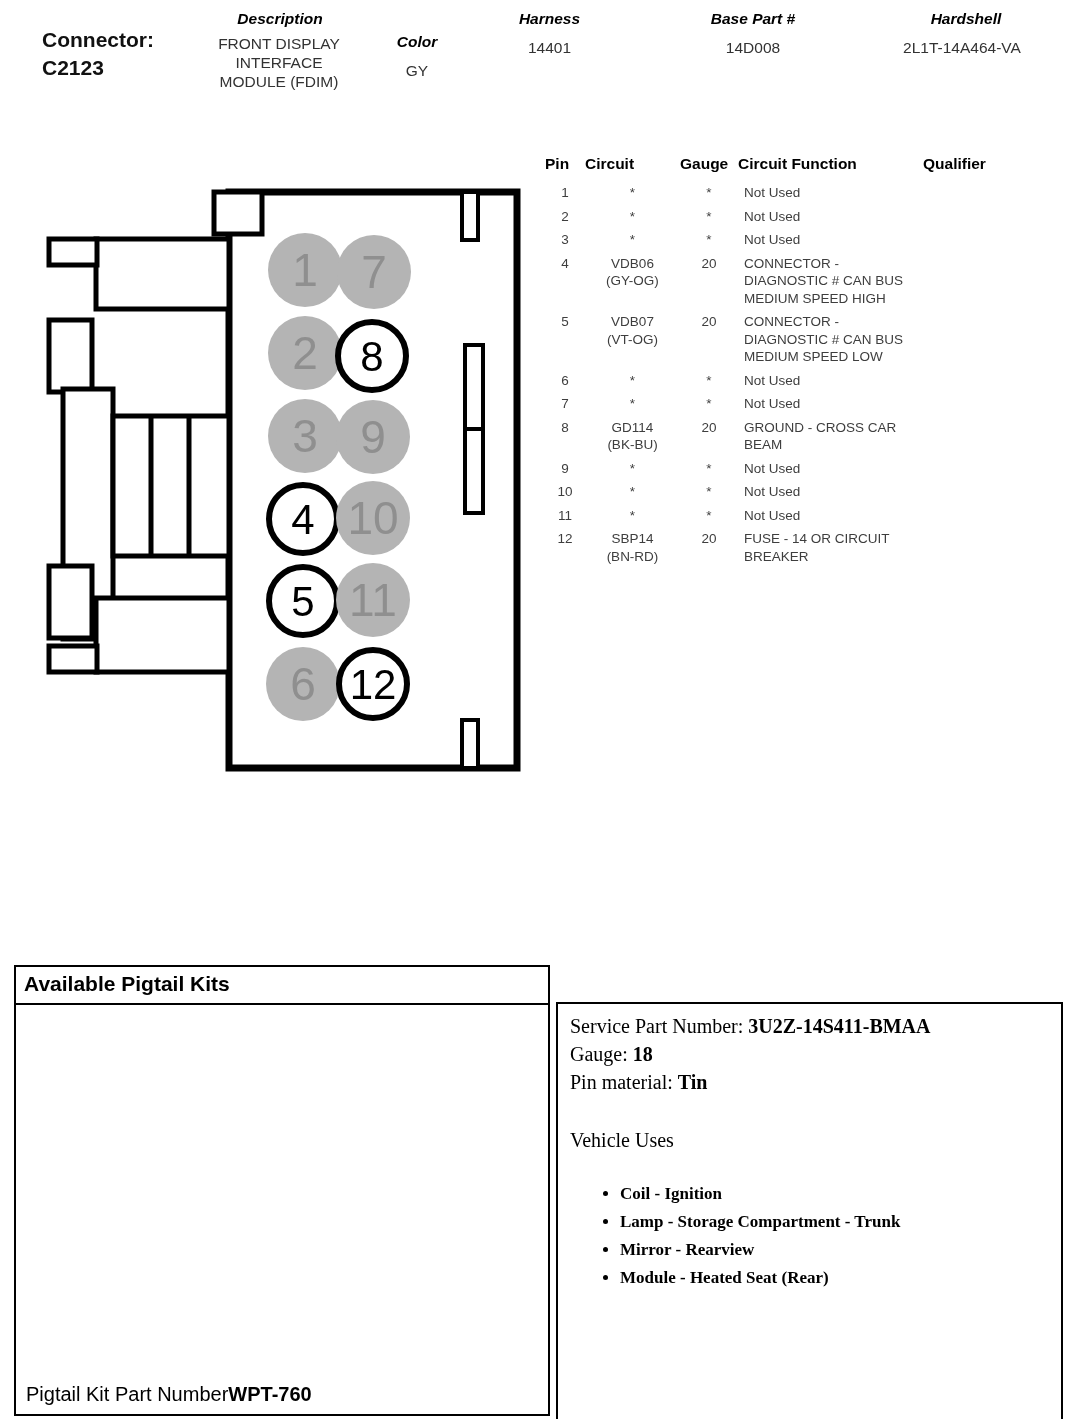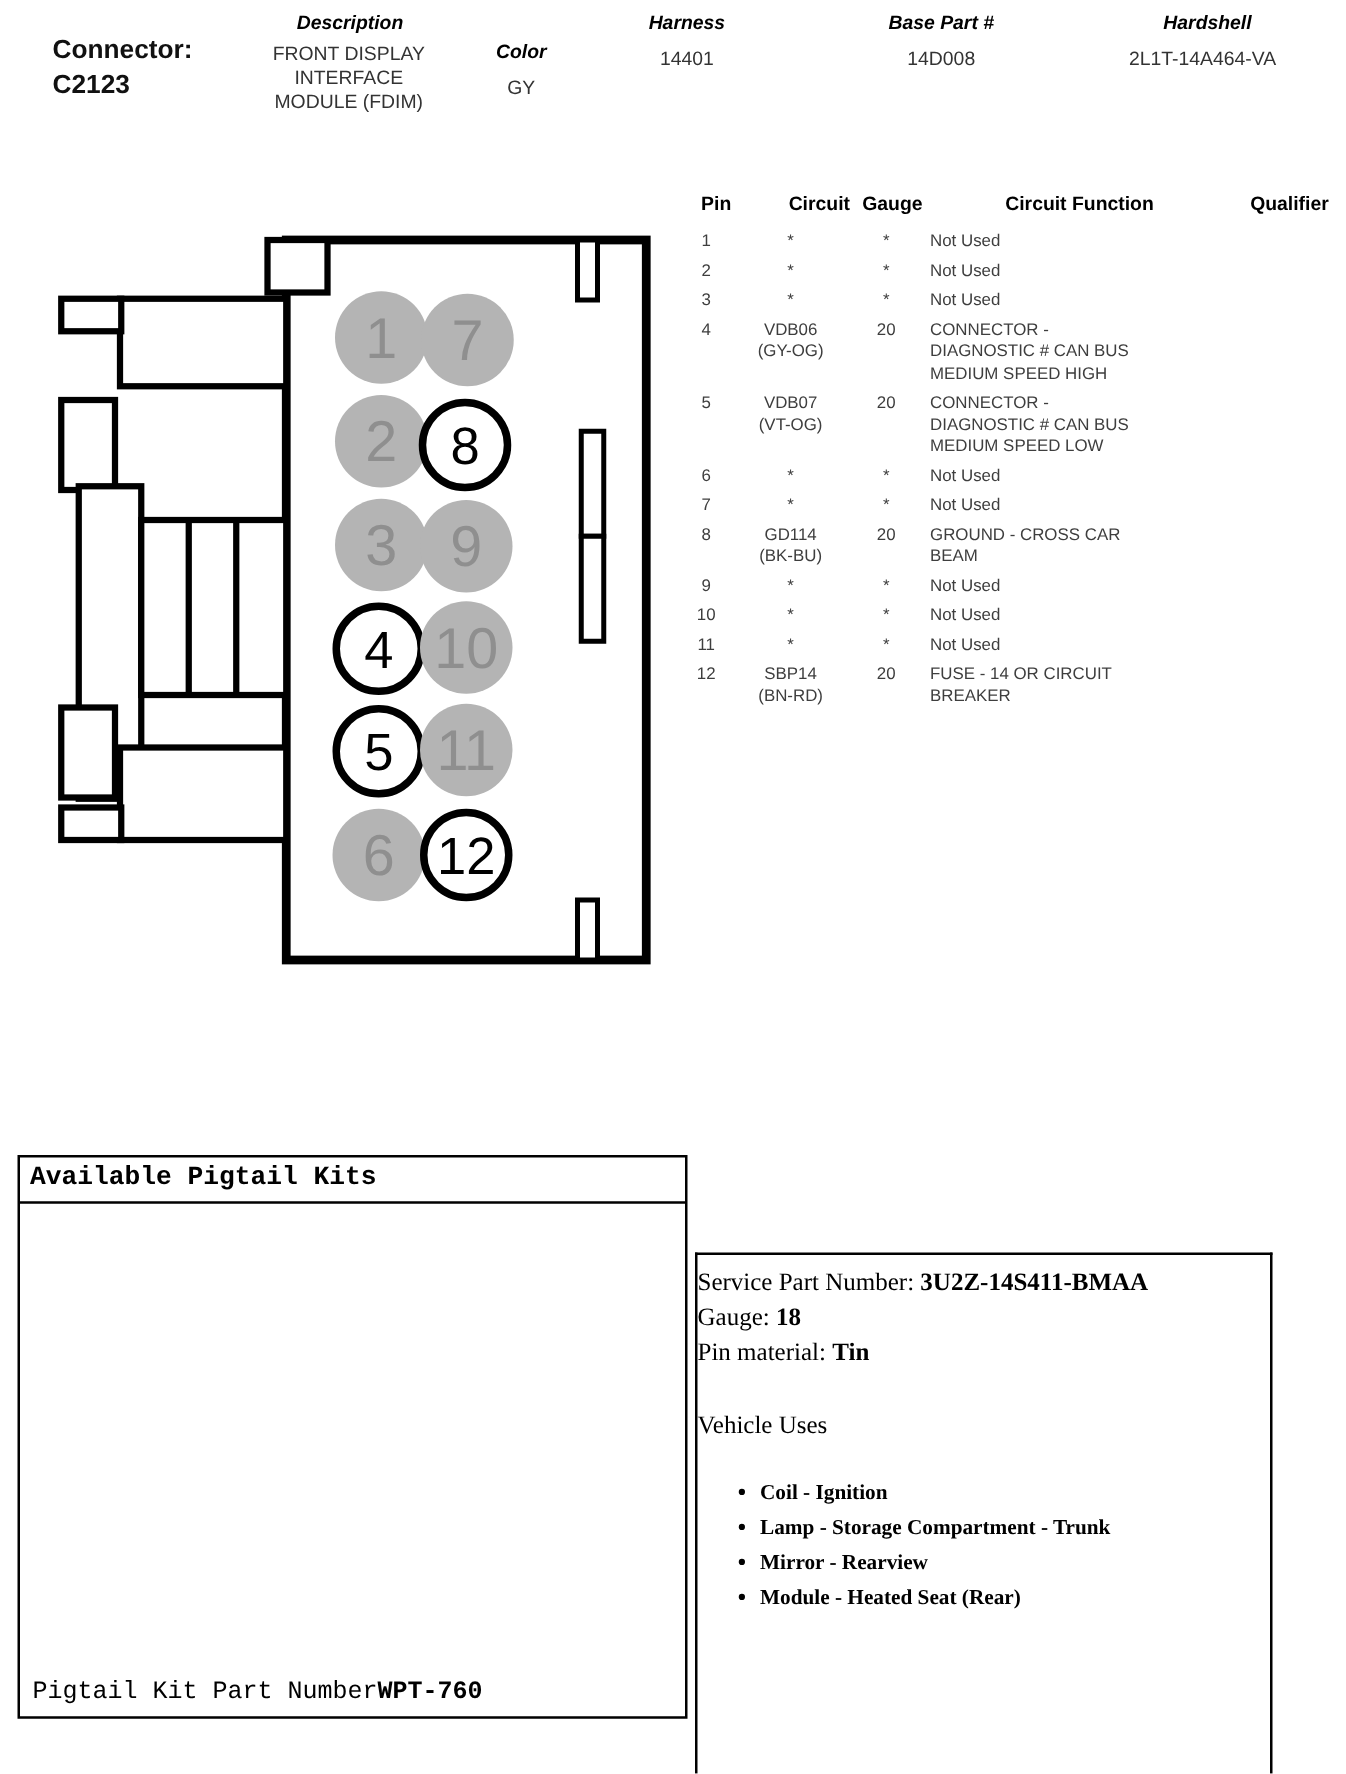--- a/index.html
+++ b/index.html
@@ -6,42 +6,42 @@
   .page {
     position:relative; width:1077px; height:1419px; background:#fff;
     font-family:"Liberation Sans", sans-serif; overflow:hidden; color:#000;
   }
   
   .connector-block { position:absolute; left:25px; top:26px; font-size:21px; font-weight:bold; line-height:28px; color:#111;margin-left:17px; }
   .h-label { position:absolute; font-weight:bold; font-size:15.5px; color:#000; text-align:center;font-style:italic; }
   .h-value { position:absolute; font-size:15.5px; color:#333; text-align:center; line-height:19px; white-space:pre-line; }
   
   .pin-table { position:absolute; left:545px; top:155px; width:518px; border-collapse:collapse; table-layout:fixed; }
-  .pin-table th { font-size:15.5px; font-weight:bold; color:#000; text-align:right; padding:0 0 8px 0; }
+  .pin-table th { font-size:15.5px; font-weight:bold; color:#000; text-align:left; padding:0 0 8px 0; }
   .pin-table td { font-size:13.5px; color:#3e3e3e; vertical-align:top; padding:3px 2px; line-height:17.5px; }
   .pin-table td.c-pin { text-align:center; }
   .pin-table td.c-circuit { text-align:center; white-space:pre-line; }
   .pin-table td.c-gauge { text-align:center; }
   .pin-table td.c-func { text-align:left; padding-left:6px;margin-top:12px; }
   
   .connector-svg { position:absolute; left:40px; top:180px; }
   .outline rect, .outline line { fill:#ffffff; stroke:var(--outline,#000); }
   .pin-gray { fill:var(--pin-unused-fill,#b4b4b4); }
   .pin-open { fill:#ffffff; stroke:var(--outline,#000); stroke-width:6; }
   .pin-num { font-family:"Liberation Sans",sans-serif; font-size:46px; text-anchor:middle; }
   .pin-num.gray { fill:var(--pin-unused-text,#8f8f8f); }
   .pin-num.black { fill:#000; font-size:42px; }
   
-  .pigtail-box { position:absolute; left:14px; top:924px; width:536px; height:451px; border:2px solid #000;
-                 font-family:Liberation Mono, monospace; box-sizing:border-box; }
+  .pigtail-box { position:absolute; left:14px; top:965px; width:536px; height:451px; border:2px solid #000;
+                 font-family:Liberation Sans, sans-serif; box-sizing:border-box; }
   .pigtail-title { border-bottom:2px solid #000; font-weight:bold; font-size:21px; padding:5px 8px 7px 8px; }
   .pigtail-footer { position:absolute; left:10px; bottom:8px; font-size:20px; }
   .pigtail-footer b { margin-left:0; }
-  .service-box { position:absolute; left:556px; top:1002px; width:462px; height:417px; border:2px solid #000; border-bottom:none;
-                 font-family:"Liberation Serif",serif; font-size:20px; box-sizing:border-box; padding:8px 0; }
+  .service-box { position:absolute; left:556px; top:1002px; width:507px; height:417px; border:2px solid #000; border-bottom:none;
+                 font-family:"Liberation Serif",serif; font-size:20px; box-sizing:border-box; padding:8px 12px; }
   .svc-line { line-height:28px; }
   .svc-uses-title { margin-top:30px; line-height:28px; }
   ul.svc-uses { margin:26px 0 0 0; padding-left:50px; }
   ul.svc-uses li { line-height:28px; font-size:17px;font-weight:bold; }
 </style>
 </head>
 <body>
 
 <div class="page">
 

